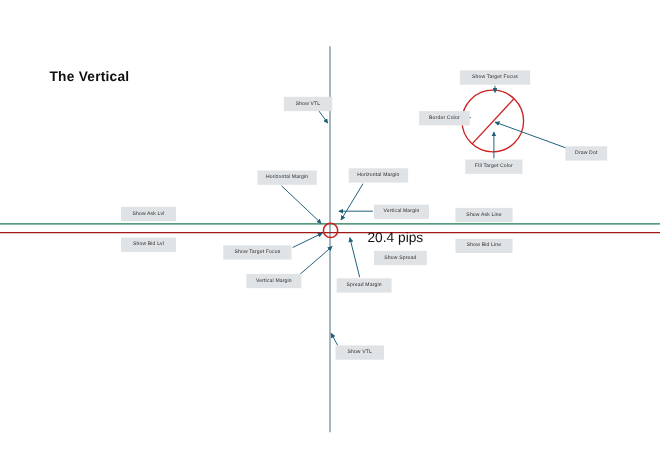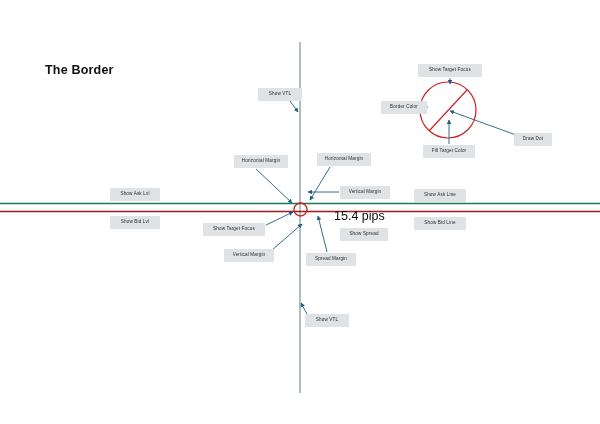--- a/index.html
+++ b/index.html
@@ -92,23 +92,23 @@
       <line x1="450" y1="78" x2="450" y2="84"></line>
 
       <line x1="428" y1="107" x2="421" y2="107"></line>
 
       <line x1="449" y1="144" x2="449" y2="120"></line>
 
       <line x1="516" y1="135" x2="450" y2="111"></line>
     </g>
   </svg>
 
-  <div class="page-title">The Border</div>
+  <div class="page-title">The Vertical</div>
 
-  <div class="pips-value">15.4 pips</div>
+  <div class="pips-value">20.4 pips</div>
 
   <div class="lbl" style="left:258px;top:88px;width:44px;height:13px;">Show VTL</div>
 
   <div class="lbl" style="left:305px;top:314px;width:44px;height:13px;">Show VTL</div>
 
   <div class="lbl" style="left:234px;top:155px;width:54px;height:13px;">Horizontal Margin</div>
 
   <div class="lbl" style="left:317px;top:153px;width:54px;height:13px;">Horizontal Margin</div>
 
   <div class="lbl" style="left:340px;top:186px;width:50px;height:13px;">Vertical Margin</div>

